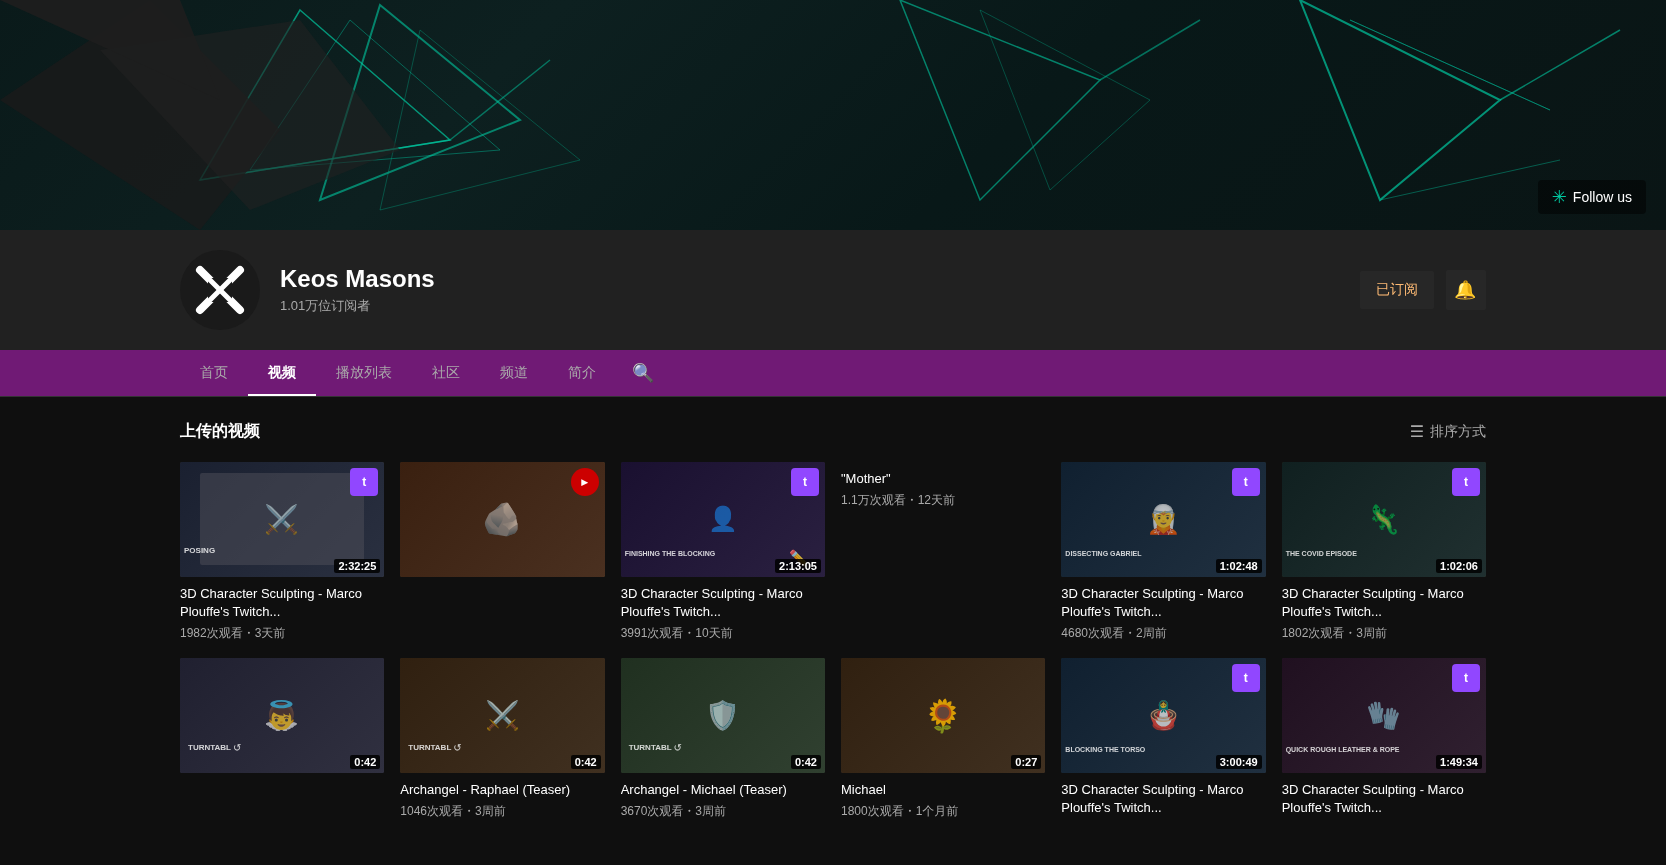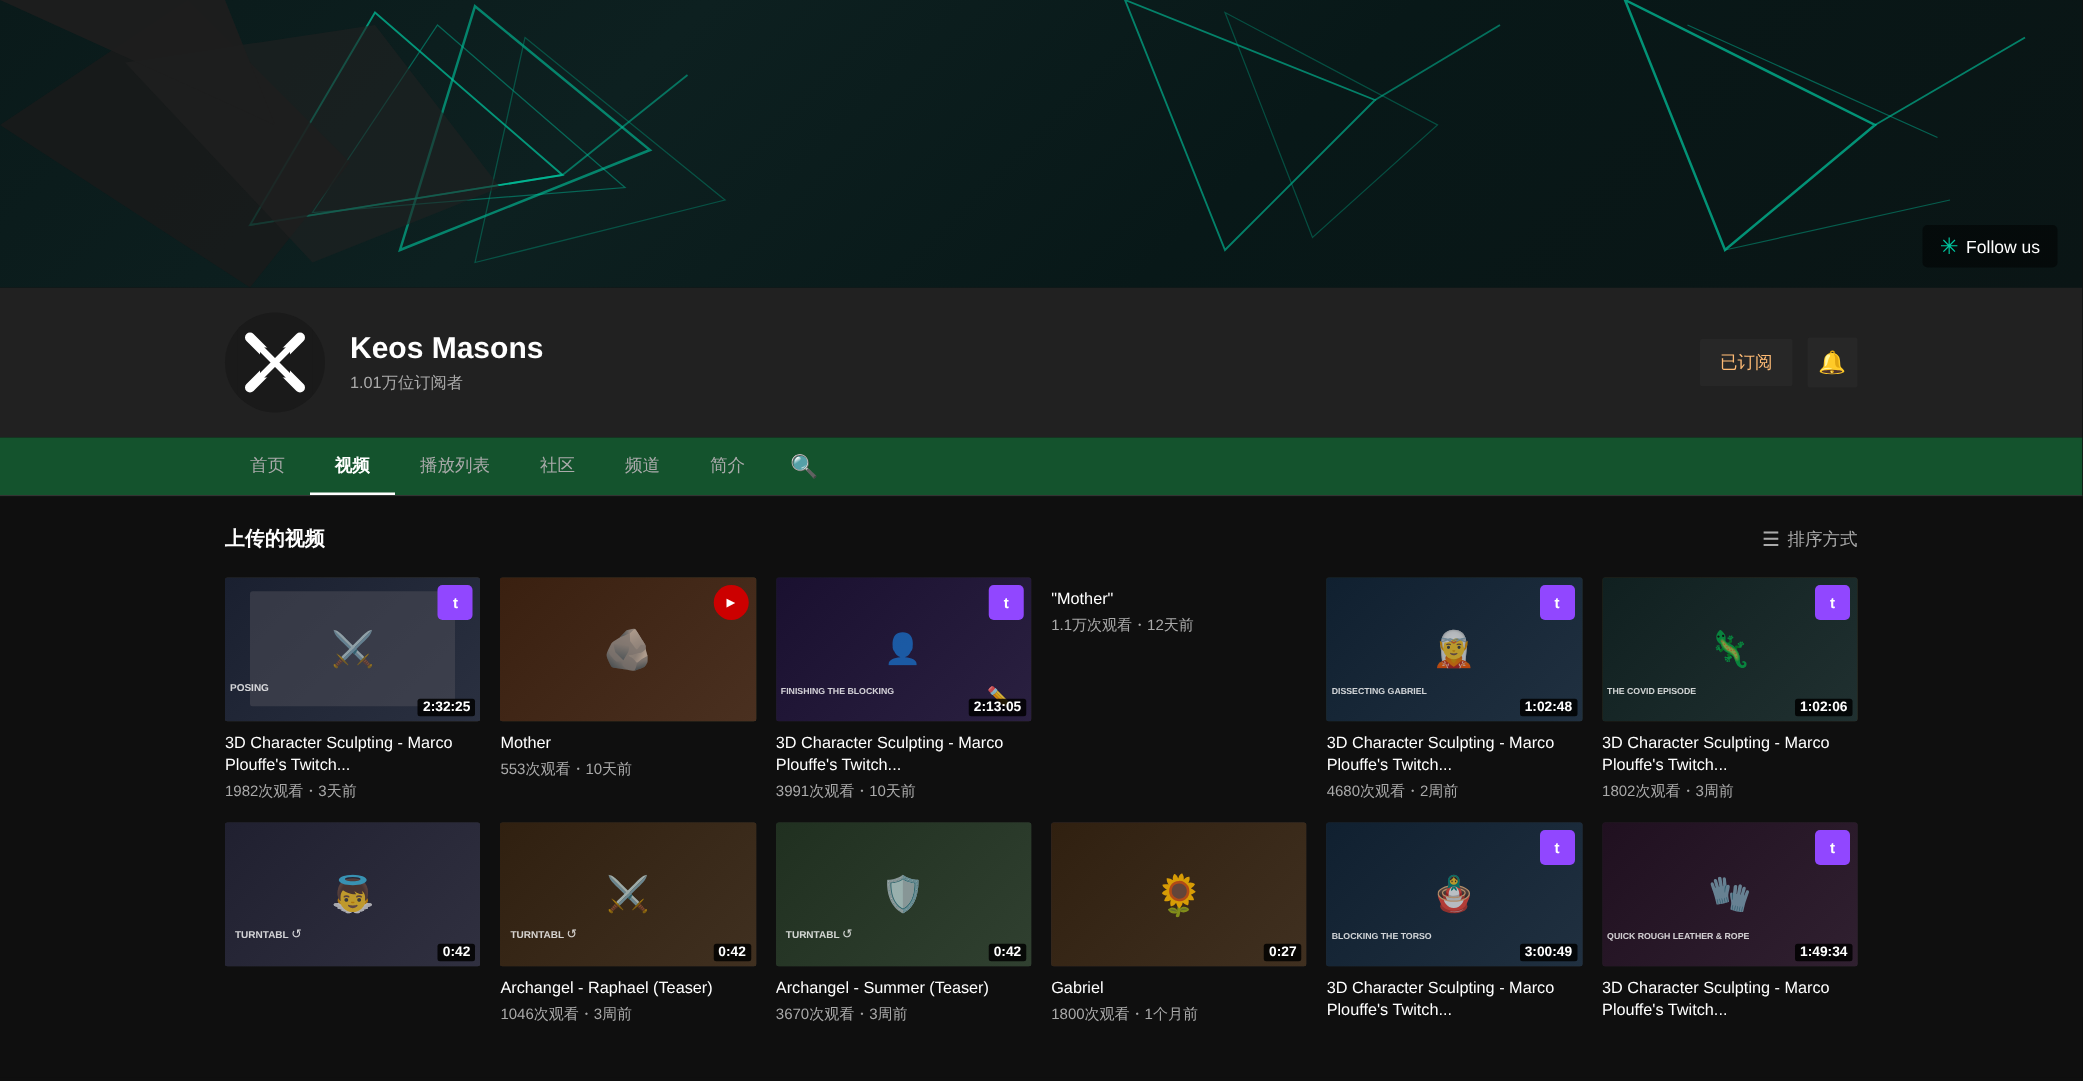--- a/index.html
+++ b/index.html
@@ -113,21 +113,21 @@
       display: flex;
       align-items: center;
       justify-content: center;
     }
 
     
     .channel-nav {
       display: flex;
       align-items: center;
       padding: 0 180px;
-      background: #14532d;
+      background: #701a75;
       border-bottom: 1px solid #333;
       gap: 0;
     }
     .nav-tab {
       padding: 14px 20px;
       font-size: 14px;
       color: #aaa;
       cursor: pointer;
       position: relative;
       white-space: nowrap;
@@ -388,24 +388,20 @@
 
     <div class="video-card">
       <div class="video-thumb thumb-2">
         <div style="position:absolute;top:0;left:0;width:100%;height:100%;background:linear-gradient(135deg,#3a2010,#4a3020);display:flex;align-items:center;justify-content:center;">
           <div style="font-size:32px;opacity:0.8;">🪨</div>
         </div>
         <div class="red-badge">
           <span style="color:#fff;font-size:9px;">▶</span>
         </div>
       </div>
-      <div class="video-info">
-        <div class="video-title">Mother</div>
-        <div class="video-meta">553次观看・10天前</div>
-      </div>
     </div>
 
     <div class="video-card">
       <div class="video-thumb thumb-3">
         <div style="position:absolute;top:0;left:0;width:100%;height:100%;background:linear-gradient(135deg,#1a1030,#2a2040);display:flex;align-items:center;justify-content:center;">
           <div style="width:85%;height:85%;display:flex;align-items:center;justify-content:center;position:relative;">
             <div style="font-size:24px;opacity:0.7;">👤</div>
             <div style="position:absolute;bottom:0;right:0;font-size:16px;opacity:0.8;">✏️</div>
           </div>
         </div>
@@ -501,34 +497,34 @@
         <div style="position:absolute;top:0;left:0;width:100%;height:100%;background:linear-gradient(135deg,#203020,#304030);display:flex;align-items:center;justify-content:center;">
           <div style="font-size:28px;opacity:0.7;">🛡️</div>
         </div>
         <div style="position:absolute;bottom:20px;left:8px;display:flex;align-items:center;gap:2px;">
           <span style="font-size:8px;color:rgba(255,255,255,0.8);font-weight:bold;text-transform:uppercase;">TURNTABL</span>
           <span style="font-size:10px;color:rgba(255,255,255,0.8);">↺</span>
         </div>
         <div class="video-duration">0:42</div>
       </div>
       <div class="video-info">
-        <div class="video-title">Archangel - Summer (Teaser)</div>
+        <div class="video-title">Archangel - Michael (Teaser)</div>
         <div class="video-meta">3670次观看・3周前</div>
       </div>
     </div>
 
     <div class="video-card">
       <div class="video-thumb thumb-10">
         <div style="position:absolute;top:0;left:0;width:100%;height:100%;background:linear-gradient(135deg,#302010,#403020);display:flex;align-items:center;justify-content:center;">
           <div style="font-size:32px;opacity:0.8;">🌻</div>
         </div>
         <div class="video-duration">0:27</div>
       </div>
       <div class="video-info">
-        <div class="video-title">Gabriel</div>
+        <div class="video-title">Michael</div>
         <div class="video-meta">1800次观看・1个月前</div>
       </div>
     </div>
 
     <div class="video-card">
       <div class="video-thumb thumb-11">
         <div style="position:absolute;top:0;left:0;width:100%;height:100%;background:linear-gradient(135deg,#102030,#203040);display:flex;align-items:center;justify-content:center;">
           <div style="font-size:28px;opacity:0.7;">🪆</div>
         </div>
         <div class="twitch-badge">

